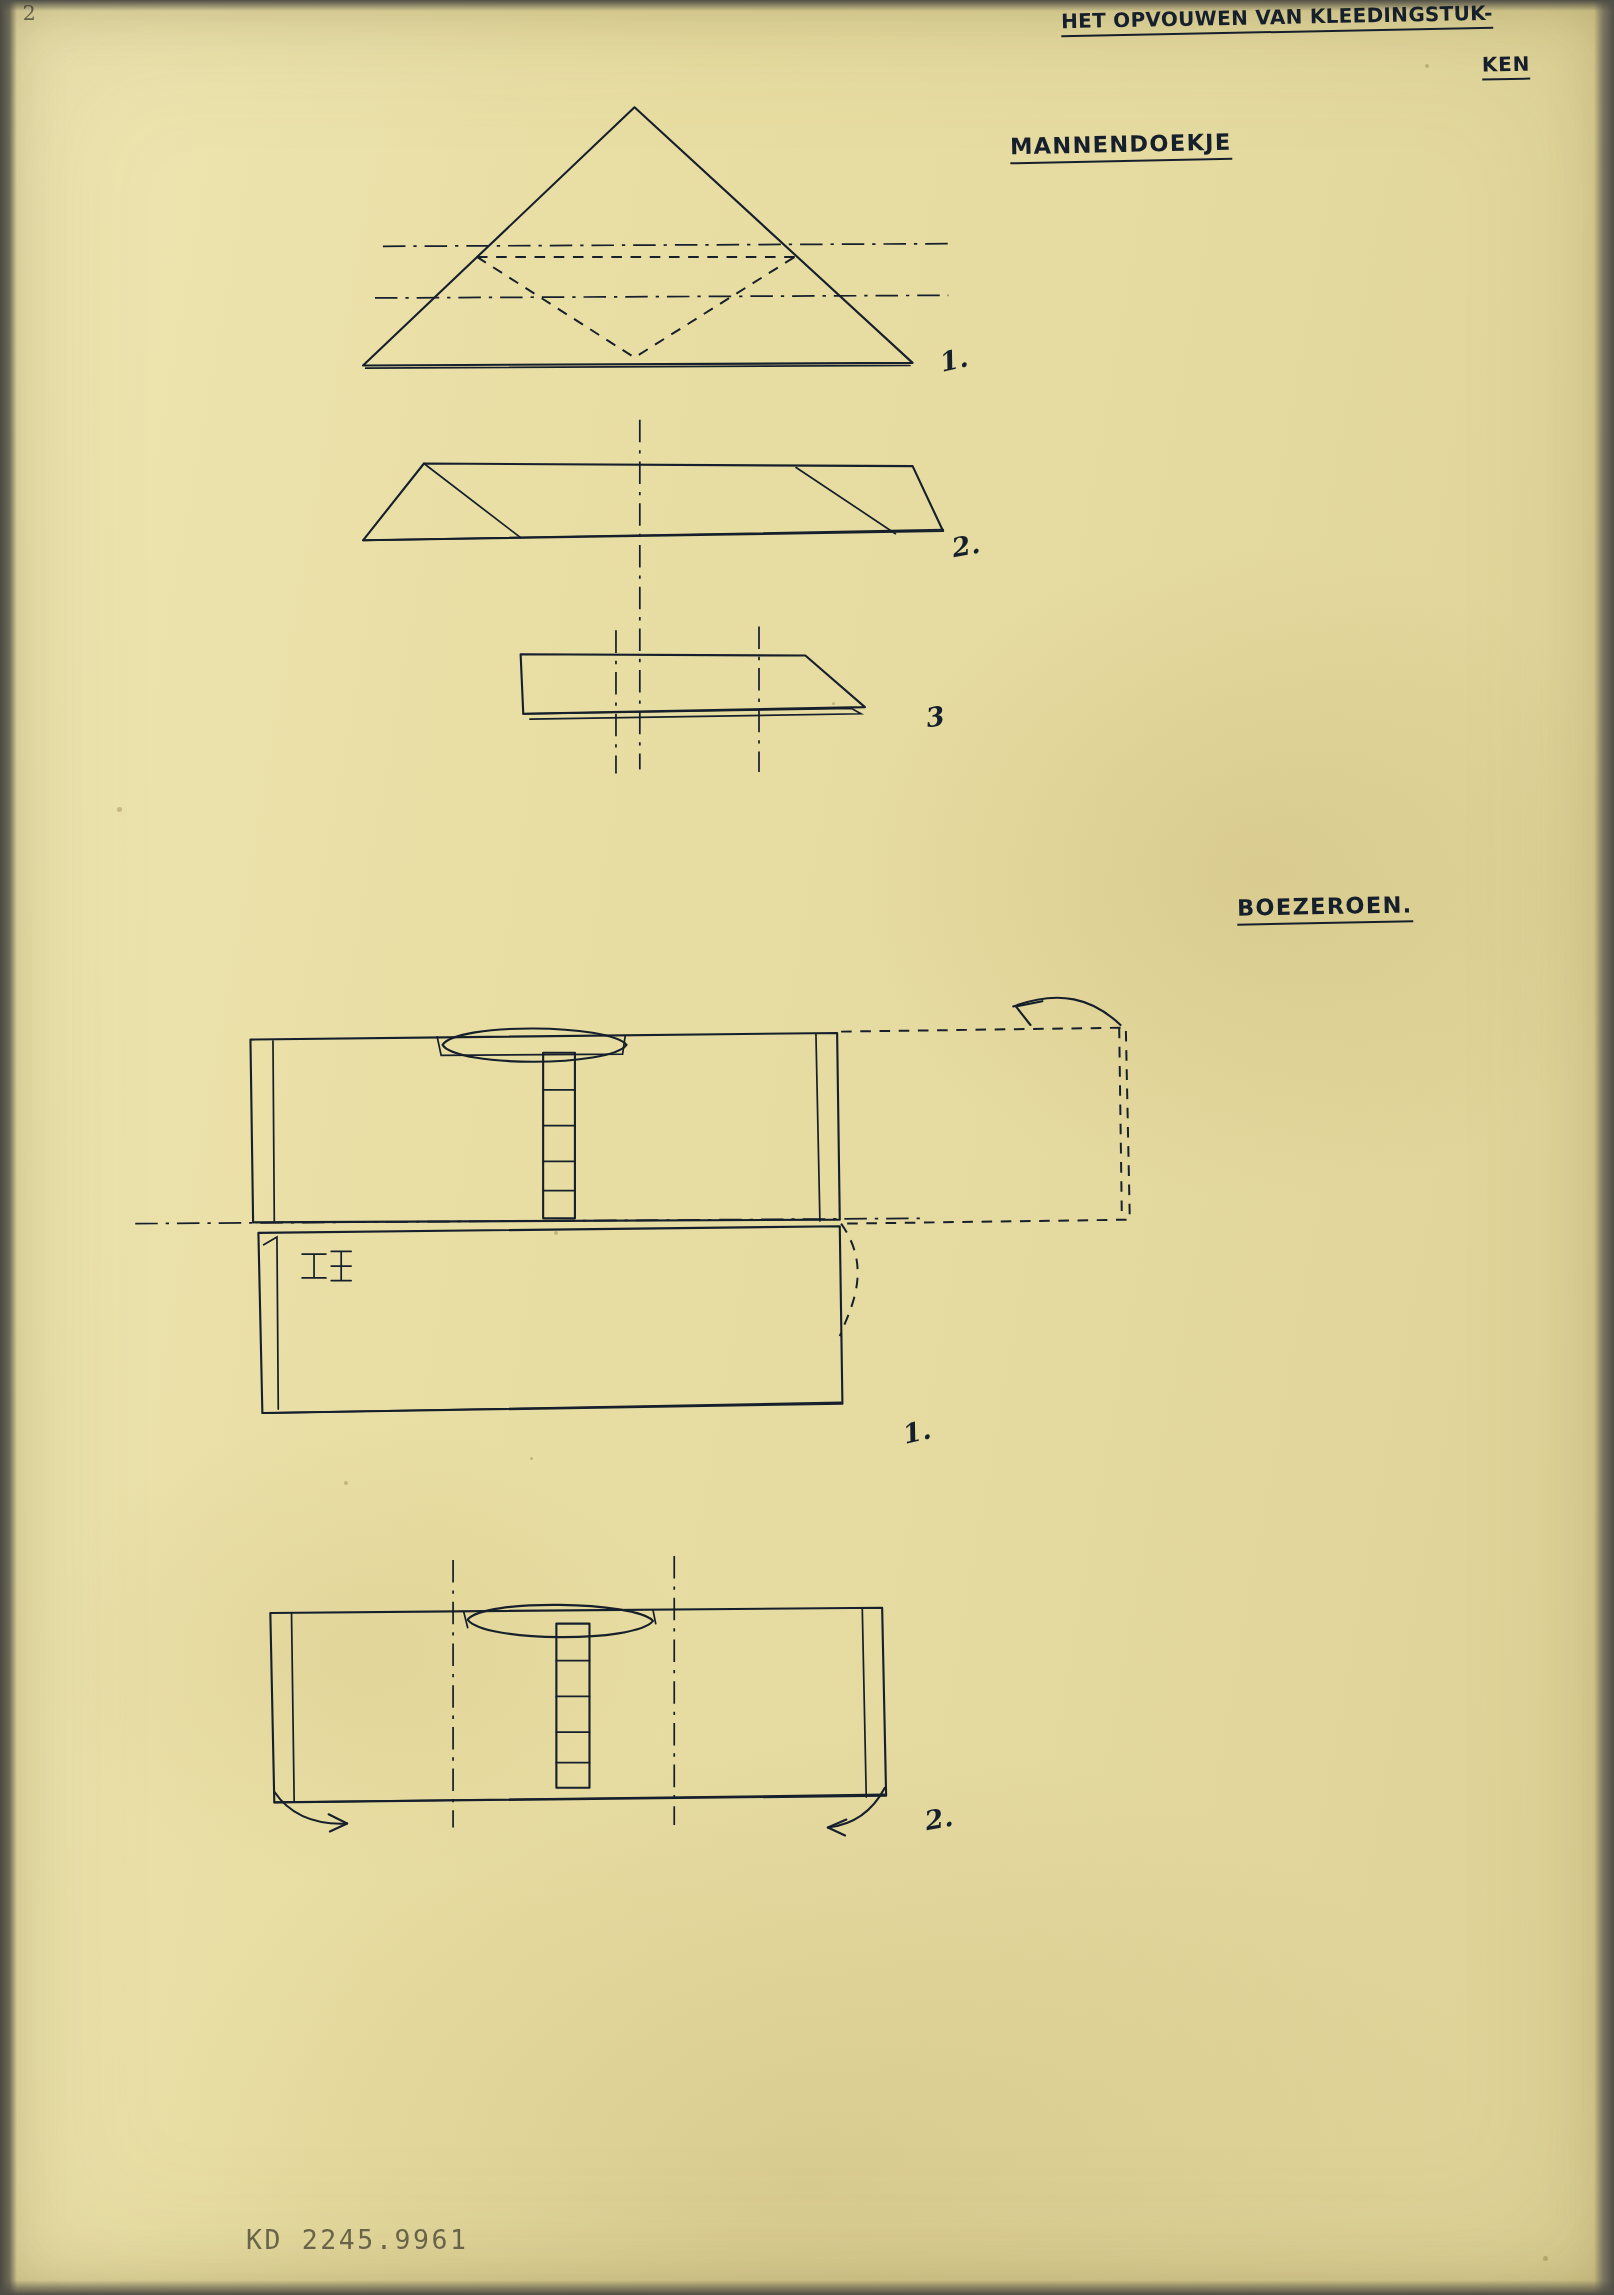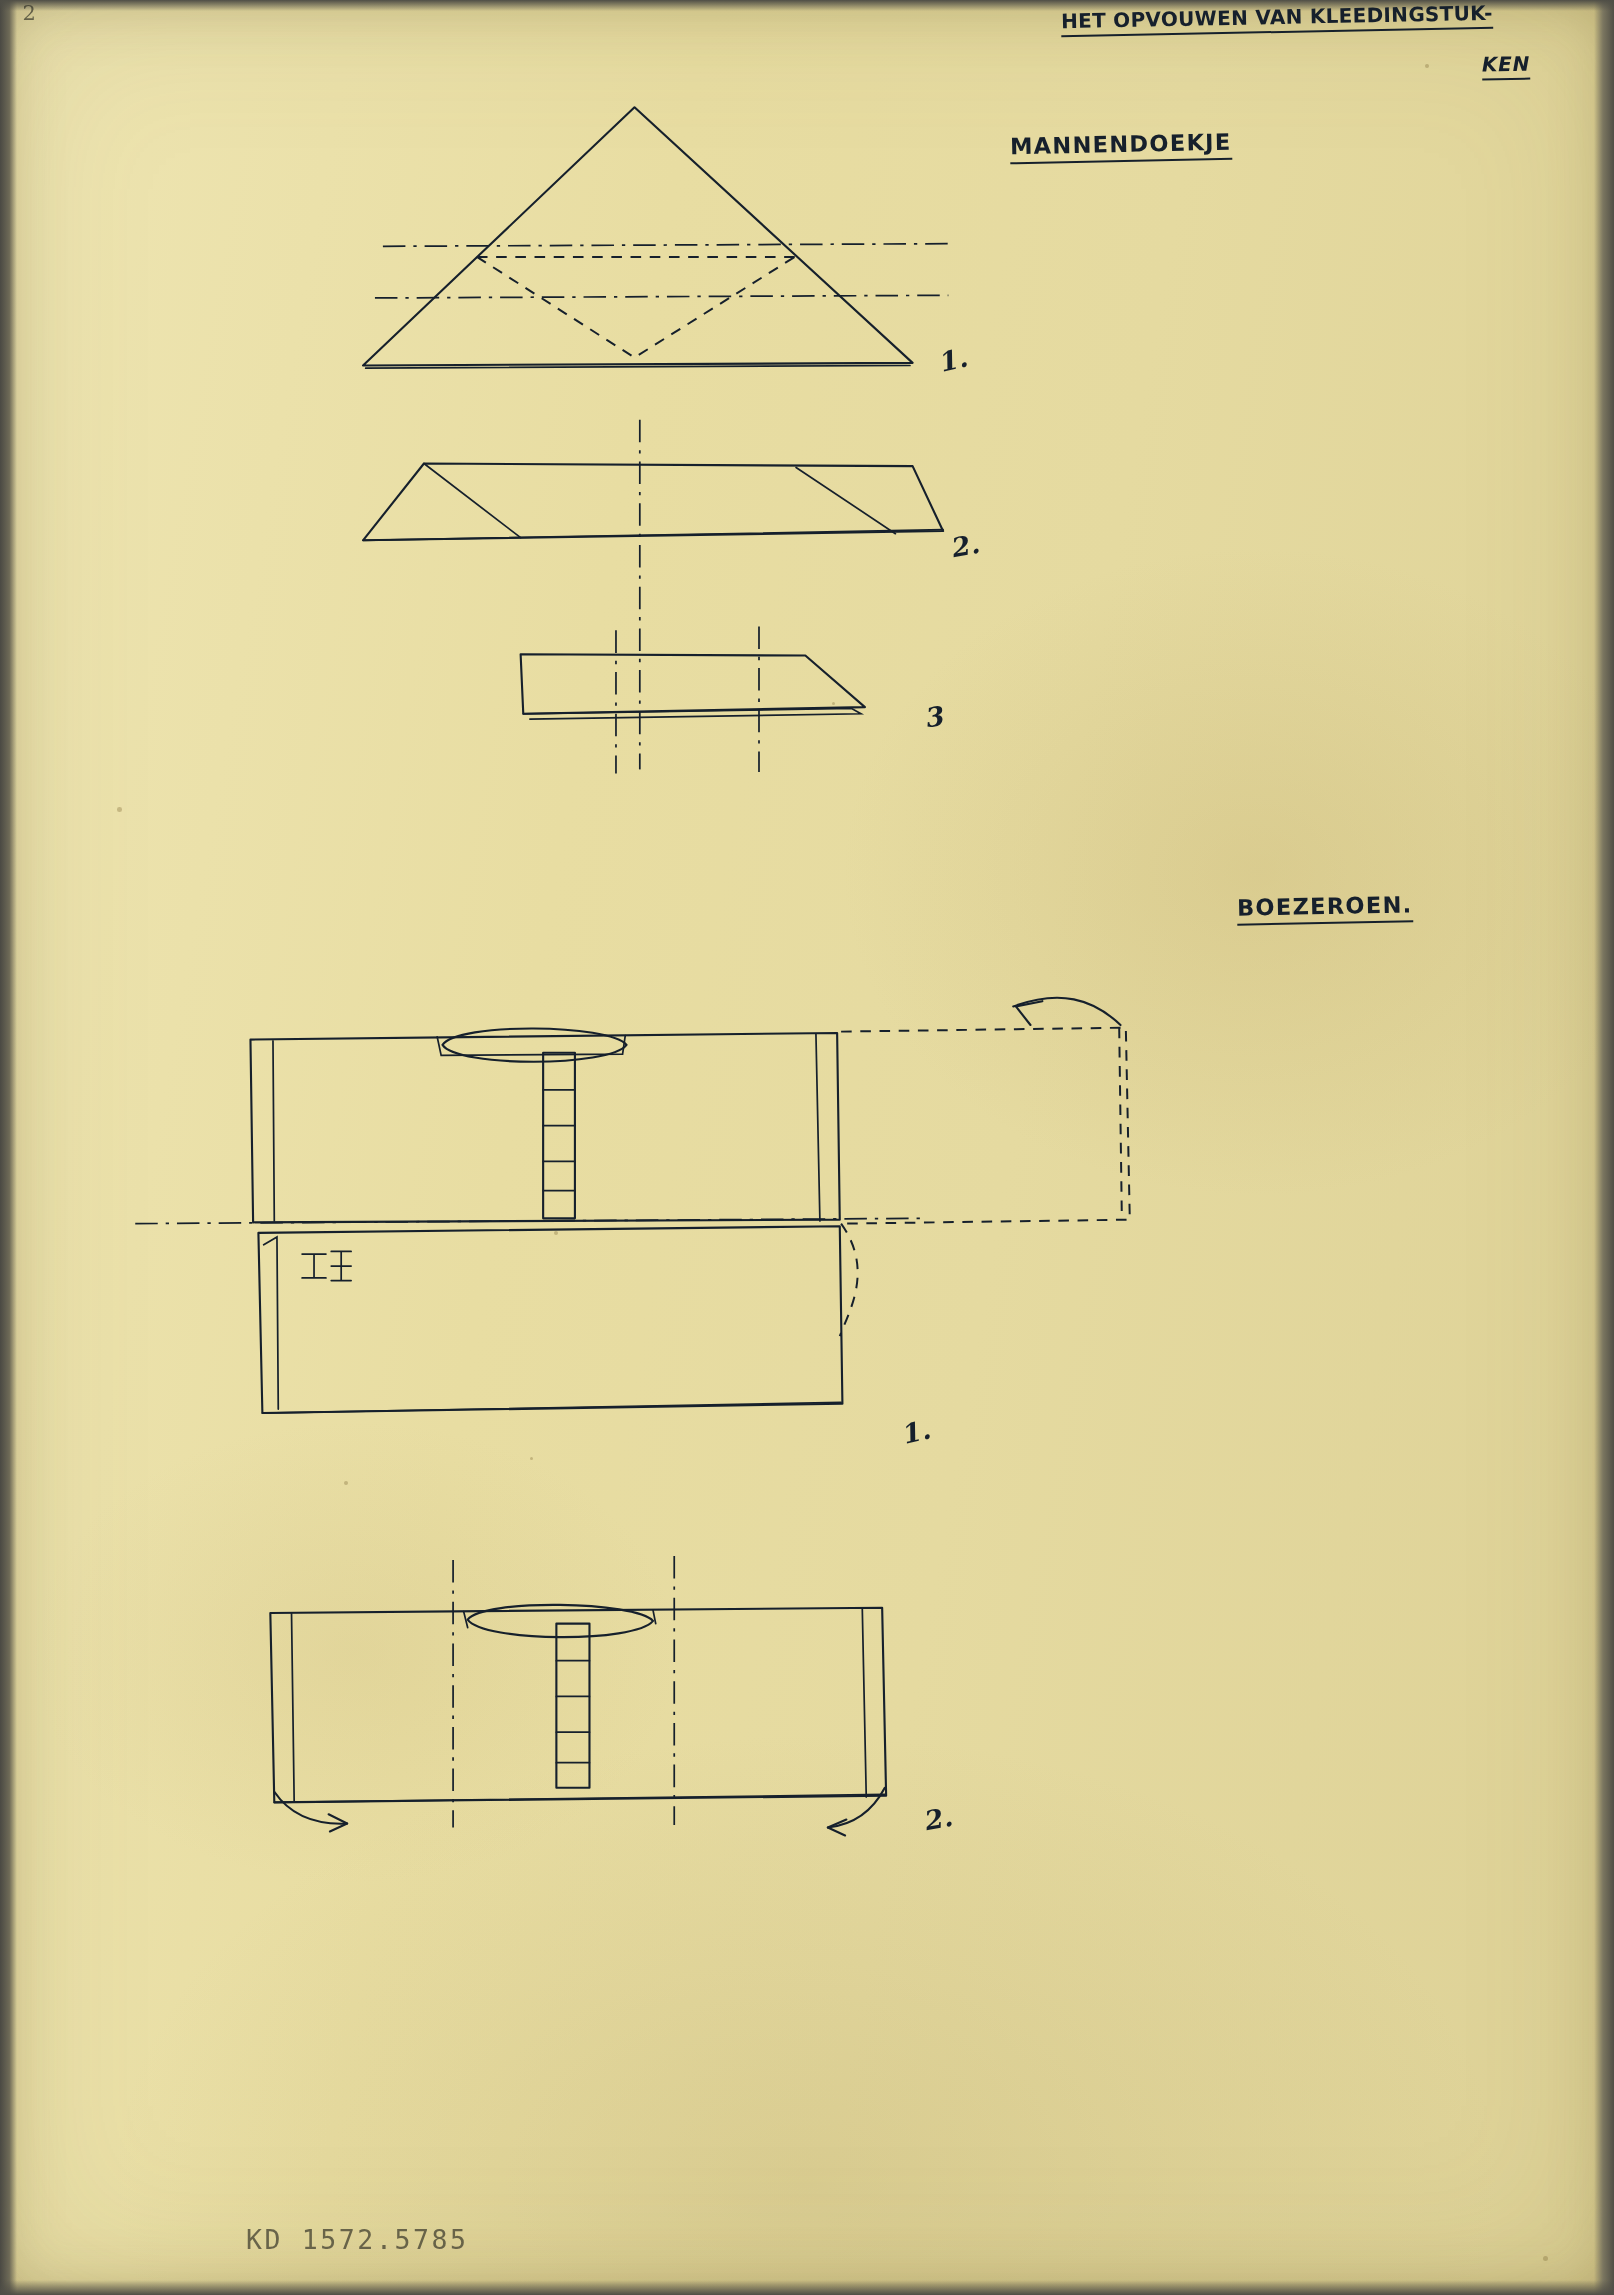--- a/index.html
+++ b/index.html
@@ -79,21 +79,20 @@
     border-bottom: 2px solid #16202c;
     padding-bottom: 2px;
   }
   #hdr-line2 {
     left: 1482px; top: 52px;
     font-size: 20px;
     letter-spacing: 0.7px;
     transform: rotate(-1deg);
     border-bottom: 2px solid #16202c;
     padding-bottom: 2px;
-    font-style: italic;
   }
   #sec1-title {
     left: 1010px; top: 131px;
     font-size: 22.5px;
     letter-spacing: 1.3px;
     transform: rotate(-1.2deg);
     border-bottom: 2px solid #16202c;
     padding-bottom: 2.6px;
   }
   #sec2-title {
@@ -185,21 +184,21 @@
 
   <div class="label-title" id="sec1-title">MANNENDOEKJE</div>
   <div class="label-title" id="sec2-title">BOEZEROEN.</div>
 
   <div class="step-num" style="left:940px; top:344px; transform:rotate(-12deg);">1.</div>
   <div class="step-num" style="left:952px; top:530px; transform:rotate(-10deg);">2.</div>
   <div class="step-num" style="left:926px; top:701px; transform:rotate(-8deg);">3</div>
   <div class="step-num" style="left:903px; top:1416px; transform:rotate(-12deg);">1.</div>
   <div class="step-num" style="left:925px; top:1803px; transform:rotate(-10deg);">2.</div>
 
-  <div id="accession">KD 1572.5785</div>
+  <div id="accession">KD 2245.9961</div>
 
   <svg class="ink" viewBox="0 0 2437 3466">
 
     <g>
 
       <path class="ink-path" d="M 958 162 L 1378 548 L 548 552 Z"></path>
 
       <path class="ink-thin" d="M 552 556 L 1374 552"></path>
 
       <path class="ink-dash" d="M 720 388 L 958 540 L 1200 388"></path>

